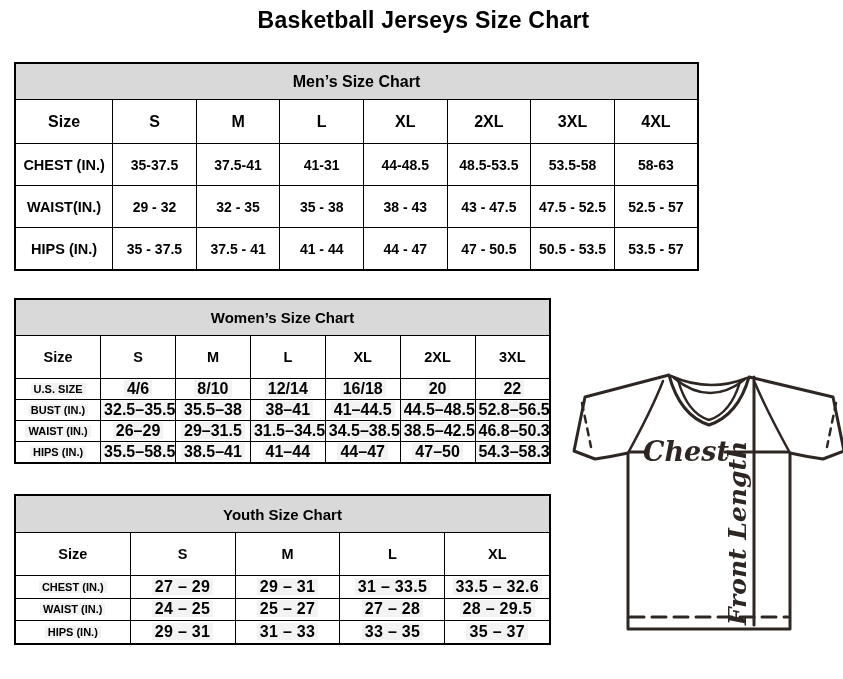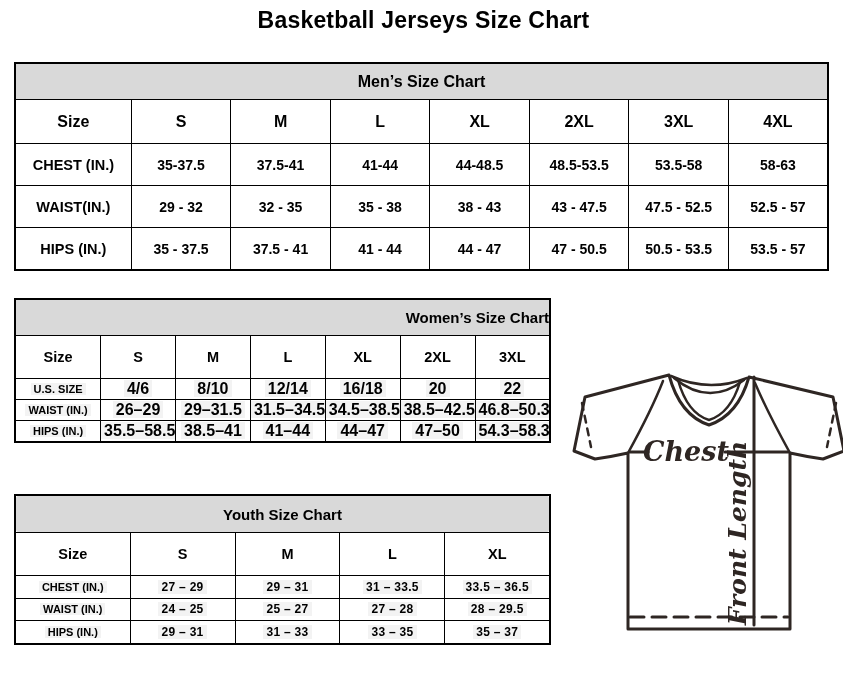--- a/index.html
+++ b/index.html
@@ -8,37 +8,37 @@
   .title{position:absolute;top:5px;left:0;width:100%;text-align:center;
          font-size:23px;font-weight:bold;margin:2px;letter-spacing:0.2px;}
 
   .tbl{position:absolute;}
   .tbl table{border-collapse:collapse;table-layout:fixed;width:100%;
              border:2.5px solid #000;}
   .tbl th,.tbl td{border:1.5px solid #000;text-align:center;font-weight:bold;
                   padding:0;vertical-align:middle;overflow:hidden;white-space:nowrap;}
   .band{background:#d9d9d9;font-size:16px;}
 
-  .men{left:14px;top:62px;width:815px;}
+  .men{left:14px;top:62px;width:685px;}
   .men .band{height:35px;}
   .men .col-header-row th{height:43px;font-size:16px;}
   .men tbody th{height:41px;font-size:14.5px;}
   .men tbody td{font-size:14px;}
 
   .women{left:14px;top:298px;width:537px;}
-  .women .band{height:35px;font-size:15px;text-align:right;}
+  .women .band{height:35px;font-size:15px;}
   .women .col-header-row th{height:42px;font-size:14.5px;}
   .women tbody th{height:20px;font-size:11px;}
   .women tbody td{font-size:16px;}
 
   .youth{left:14px;top:494px;width:537px;}
   .youth .band{height:36px;font-size:15px;border-radius:6px;}
   .youth .col-header-row th{height:42px;font-size:14.5px;}
   .youth tbody th{height:21.5px;font-size:11px;}
-  .youth tbody td{font-size:12px;letter-spacing:0.3px;}
+  .youth tbody td{font-size:16px;letter-spacing:0.3px;}
 
   .hl{background:#f3f3f3;padding:0 3px;}
 
   .jersey{position:absolute;left:556px;top:352px;width:288px;height:292px;margin:9px;}
   .jtext{font-family:"DejaVu Serif","Liberation Serif",serif;
          font-style:italic;font-weight:bold;fill:#2e2623;}
 </style>
 </head>
 <body>
 
@@ -71,21 +71,21 @@
             <th>2XL</th>
             <th>3XL</th>
             <th>4XL</th>
           </tr>
       </thead>
       <tbody>
           <tr>
             <th>CHEST (IN.)</th>
             <td>35-37.5</td>
             <td>37.5-41</td>
-            <td>41-44</td>
+            <td>41-31</td>
             <td>44-48.5</td>
             <td>48.5-53.5</td>
             <td>53.5-58</td>
             <td>58-63</td>
           </tr>
           <tr>
             <th>WAIST(IN.)</th>
             <td>29 - 32</td>
             <td>32 - 35</td>
             <td>35 - 38</td>
@@ -137,20 +137,29 @@
           <tr>
             <th><span class="hl">U.S. SIZE</span></th>
             <td><span class="hl">4/6</span></td>
             <td><span class="hl">8/10</span></td>
             <td><span class="hl">12/14</span></td>
             <td><span class="hl">16/18</span></td>
             <td><span class="hl">20</span></td>
             <td><span class="hl">22</span></td>
           </tr>
           <tr>
+            <th><span class="hl">BUST (IN.)</span></th>
+            <td><span class="hl">32.5–35.5</span></td>
+            <td><span class="hl">35.5–38</span></td>
+            <td><span class="hl">38–41</span></td>
+            <td><span class="hl">41–44.5</span></td>
+            <td><span class="hl">44.5–48.5</span></td>
+            <td><span class="hl">52.8–56.5</span></td>
+          </tr>
+          <tr>
             <th><span class="hl">WAIST (IN.)</span></th>
             <td><span class="hl">26–29</span></td>
             <td><span class="hl">29–31.5</span></td>
             <td><span class="hl">31.5–34.5</span></td>
             <td><span class="hl">34.5–38.5</span></td>
             <td><span class="hl">38.5–42.5</span></td>
             <td><span class="hl">46.8–50.3</span></td>
           </tr>
           <tr>
             <th><span class="hl">HIPS (IN.)</span></th>
@@ -185,21 +194,21 @@
             <th>L</th>
             <th>XL</th>
           </tr>
       </thead>
       <tbody>
           <tr>
             <th><span class="hl">CHEST (IN.)</span></th>
             <td><span class="hl">27 – 29</span></td>
             <td><span class="hl">29 – 31</span></td>
             <td><span class="hl">31 – 33.5</span></td>
-            <td><span class="hl">33.5 – 36.5</span></td>
+            <td><span class="hl">33.5 – 32.6</span></td>
           </tr>
           <tr>
             <th><span class="hl">WAIST (IN.)</span></th>
             <td><span class="hl">24 – 25</span></td>
             <td><span class="hl">25 – 27</span></td>
             <td><span class="hl">27 – 28</span></td>
             <td><span class="hl">28 – 29.5</span></td>
           </tr>
           <tr>
             <th><span class="hl">HIPS (IN.)</span></th>

